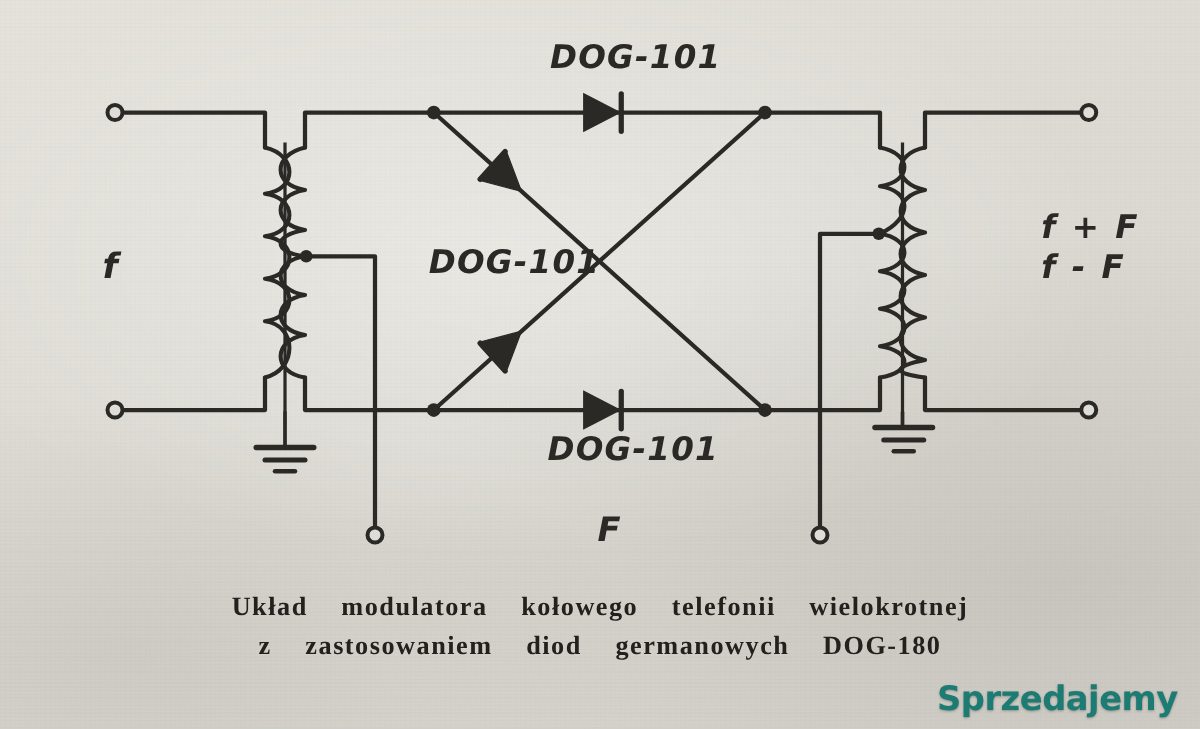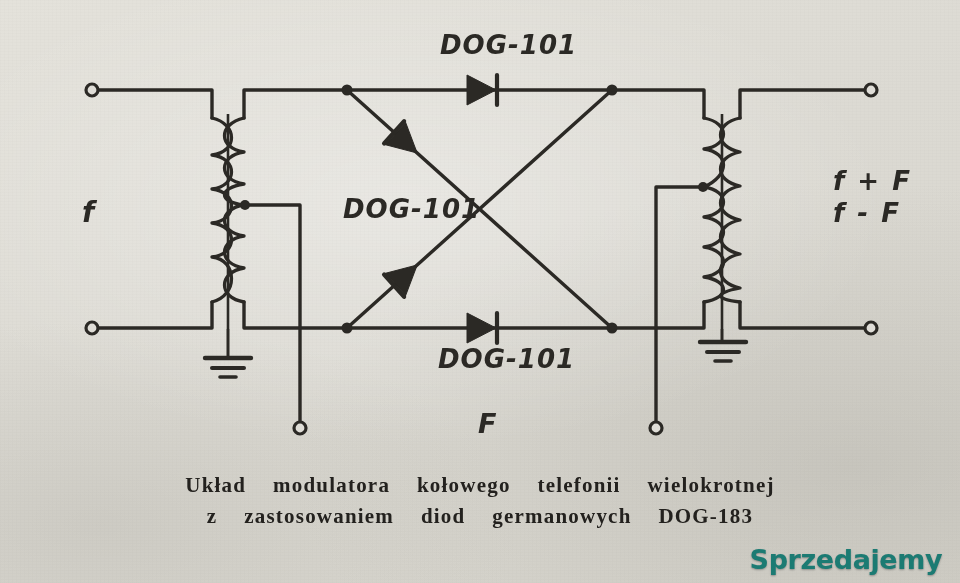--- a/index.html
+++ b/index.html
@@ -237,20 +237,20 @@
     <text class="lbl" x="438" y="368" font-size="26" letter-spacing="1">DOG-101</text>
 
     <text class="lbl" x="82" y="222" font-size="28">f</text>
     <text class="lbl" x="478" y="433" font-size="27">F</text>
 
     <text class="lbl" x="833" y="190" font-size="26" letter-spacing="2">f + F</text>
     <text class="lbl" x="833" y="222" font-size="26" letter-spacing="2">f - F</text>
   </svg>
 
   <div class="cap-line" id="caption-line-1">Układ  modulatora  kołowego  telefonii  wielokrotnej</div>
-  <div class="cap-line" id="caption-line-2">z  zastosowaniem  diod  germanowych  DOG-183</div>
+  <div class="cap-line" id="caption-line-2">z  zastosowaniem  diod  germanowych  DOG-180</div>
 
   <div id="watermark">
     <span id="watermark-text">Sprzedajemy</span>
     <span id="watermark-tld">.pl</span>
   </div>
 
 </div>
 
 </body></html>

